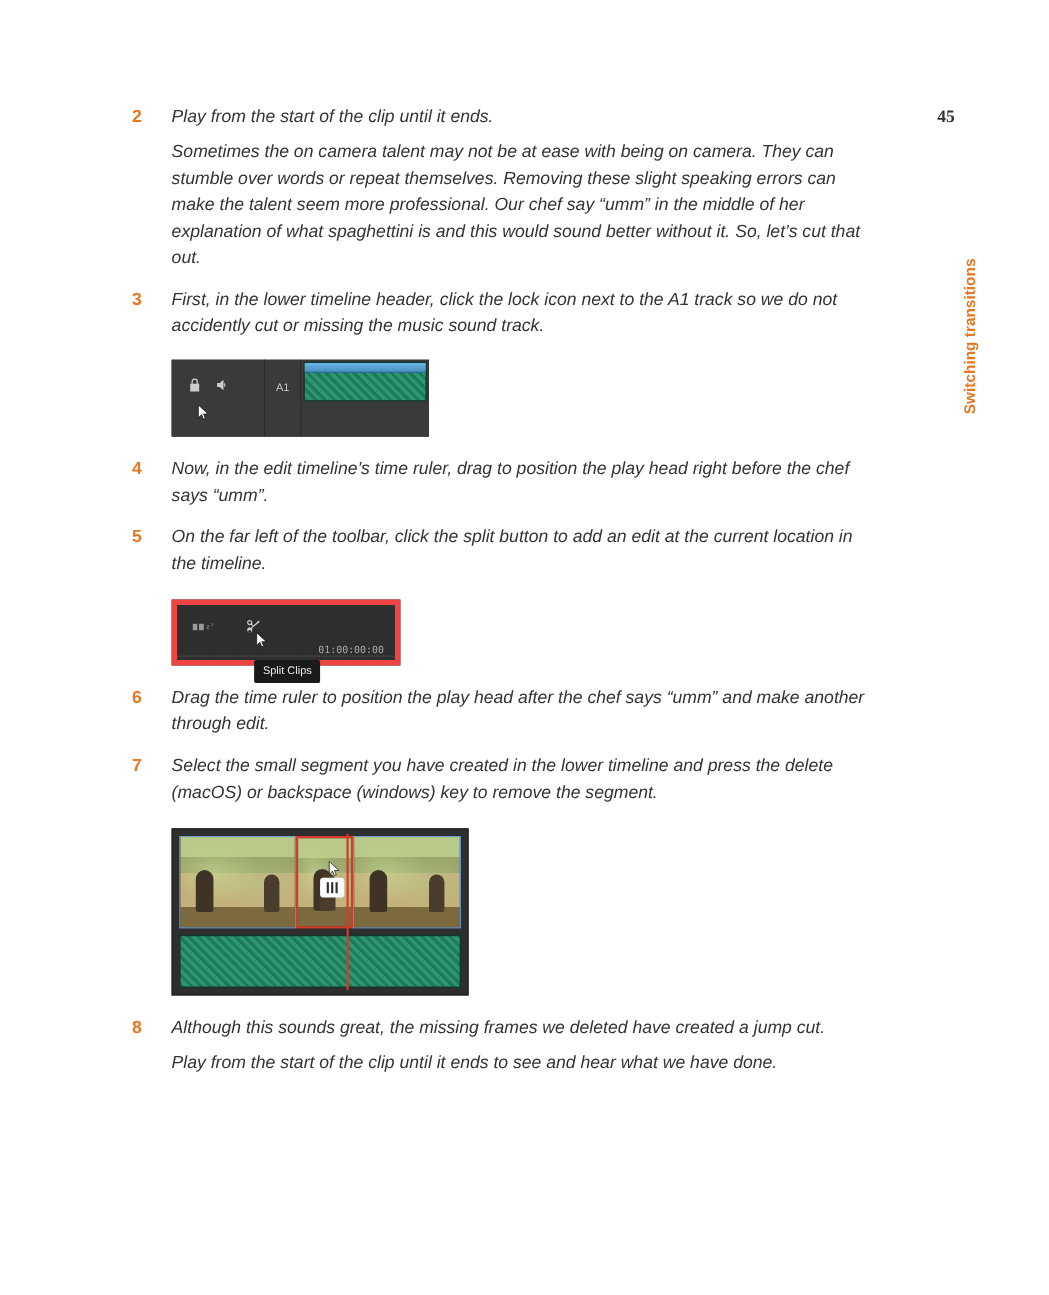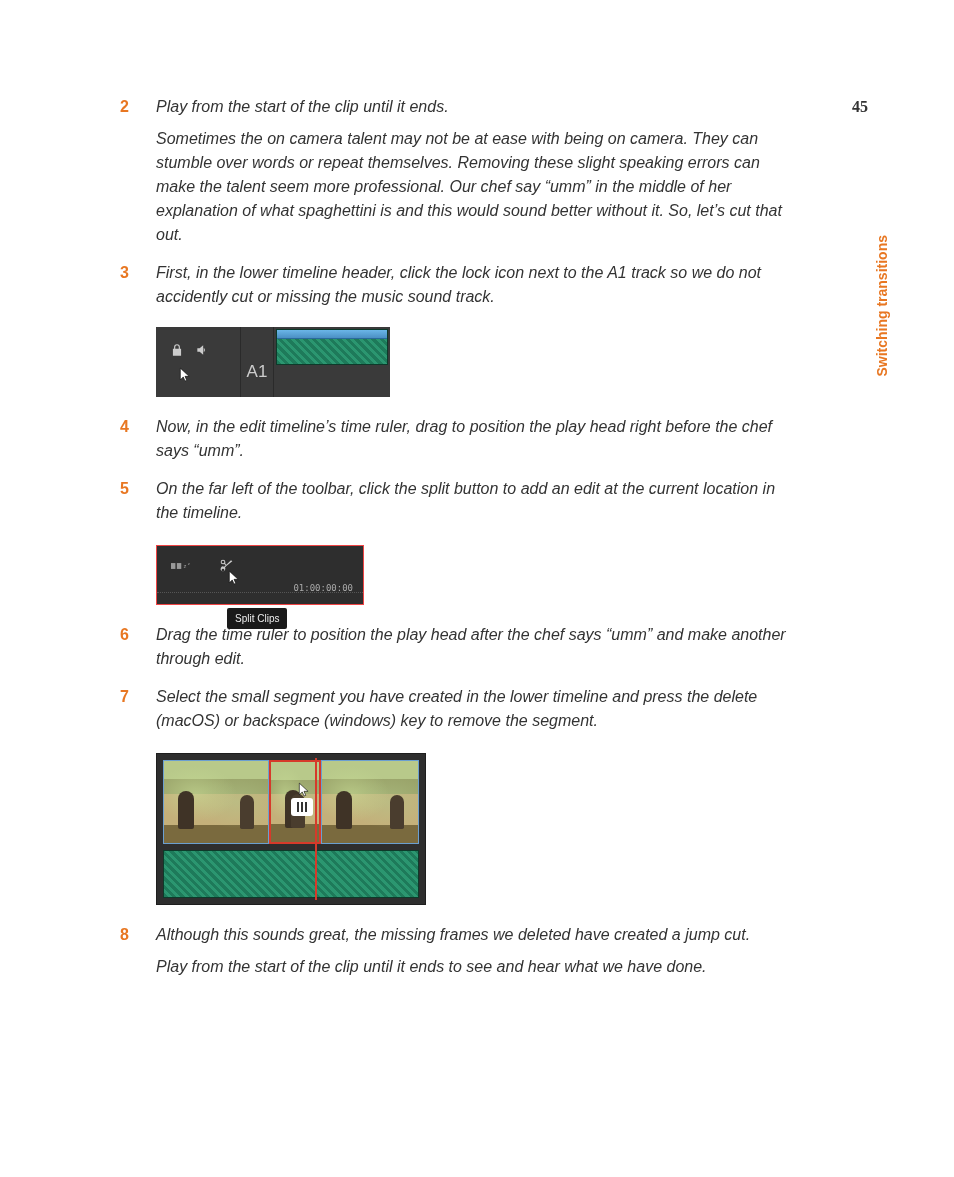--- a/index.html
+++ b/index.html
@@ -90,23 +90,23 @@
   }
   .fig1-mid {
     width: 34px;
     height: 100%;
     background: #3a3a3a;
     border-left: 1px solid #2a2a2a;
     border-right: 1px solid #2a2a2a;
     display: flex;
     align-items: flex-start;
     justify-content: center;
-    padding-top: 32px;
+    padding-top: 18px;
     color: #cccccc;
-    font-size: 17px;
+    font-size: 10px;
   }
   .fig1-right {
     flex: 1;
     height: 100%;
     background: #3a3a3a;
     position: relative;
     padding: 2px;
   }
   .fig1-waveband {
     width: 100%;
@@ -127,21 +127,21 @@
   }
   
   .fig2 {
     margin-left: 36px;
     margin-top: 12px;
     margin-bottom: 18px;
     width: 208px;
     height: 60px;
     background: #2e2e2e;
     position: relative;
-    border: 1px solid #ef4444;
+    border: 5px solid #ef4444;
   }
   .fig2-toolbar {
     position: absolute;
     top: 12px;
     left: 14px;
     display: flex;
     gap: 26px;
     align-items: center;
   }
   .fig2-dotrow {
@@ -154,21 +154,20 @@
   }
   .fig2-tooltip {
     position: absolute;
     top: 50px;
     left: 70px;
     background: #1a1a1a;
     color: #ededed;
     font-size: 10px;
     padding: 3px 8px;
     border-radius: 2px;
-    margin-top: 12px;
   }
   .fig2-timecode {
     position: absolute;
     top: 36px;
     right: 10px;
     color: #aaaaaa;
     font-size: 9px;
     font-family: monospace;
   }
   .fig2 svg.cursor {

